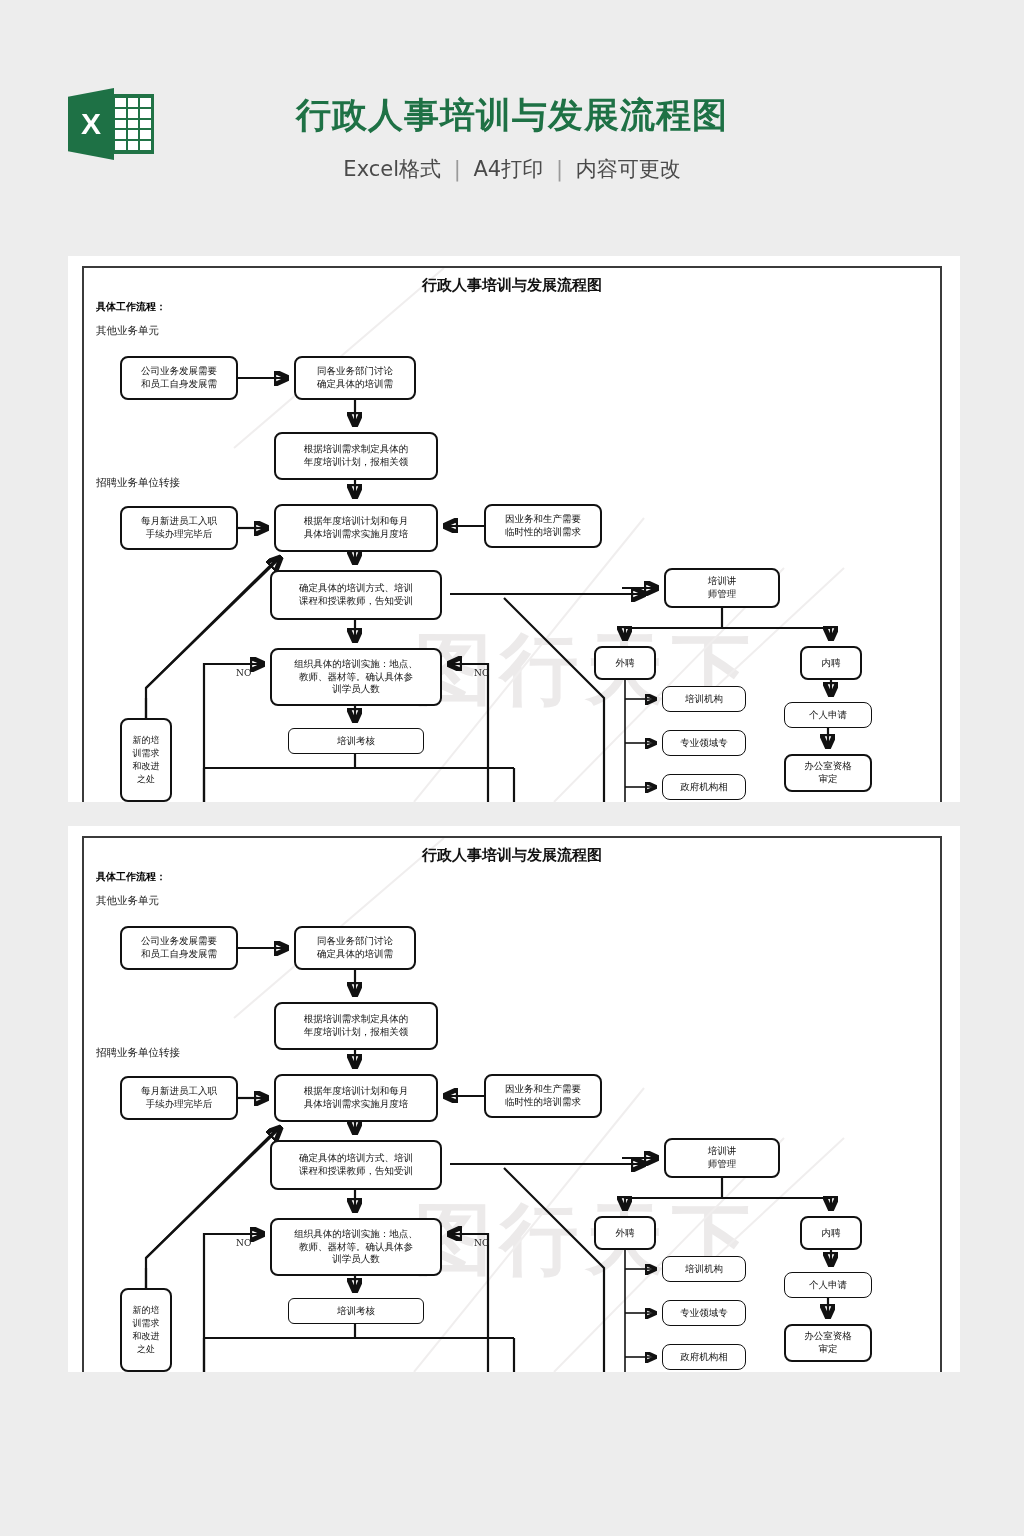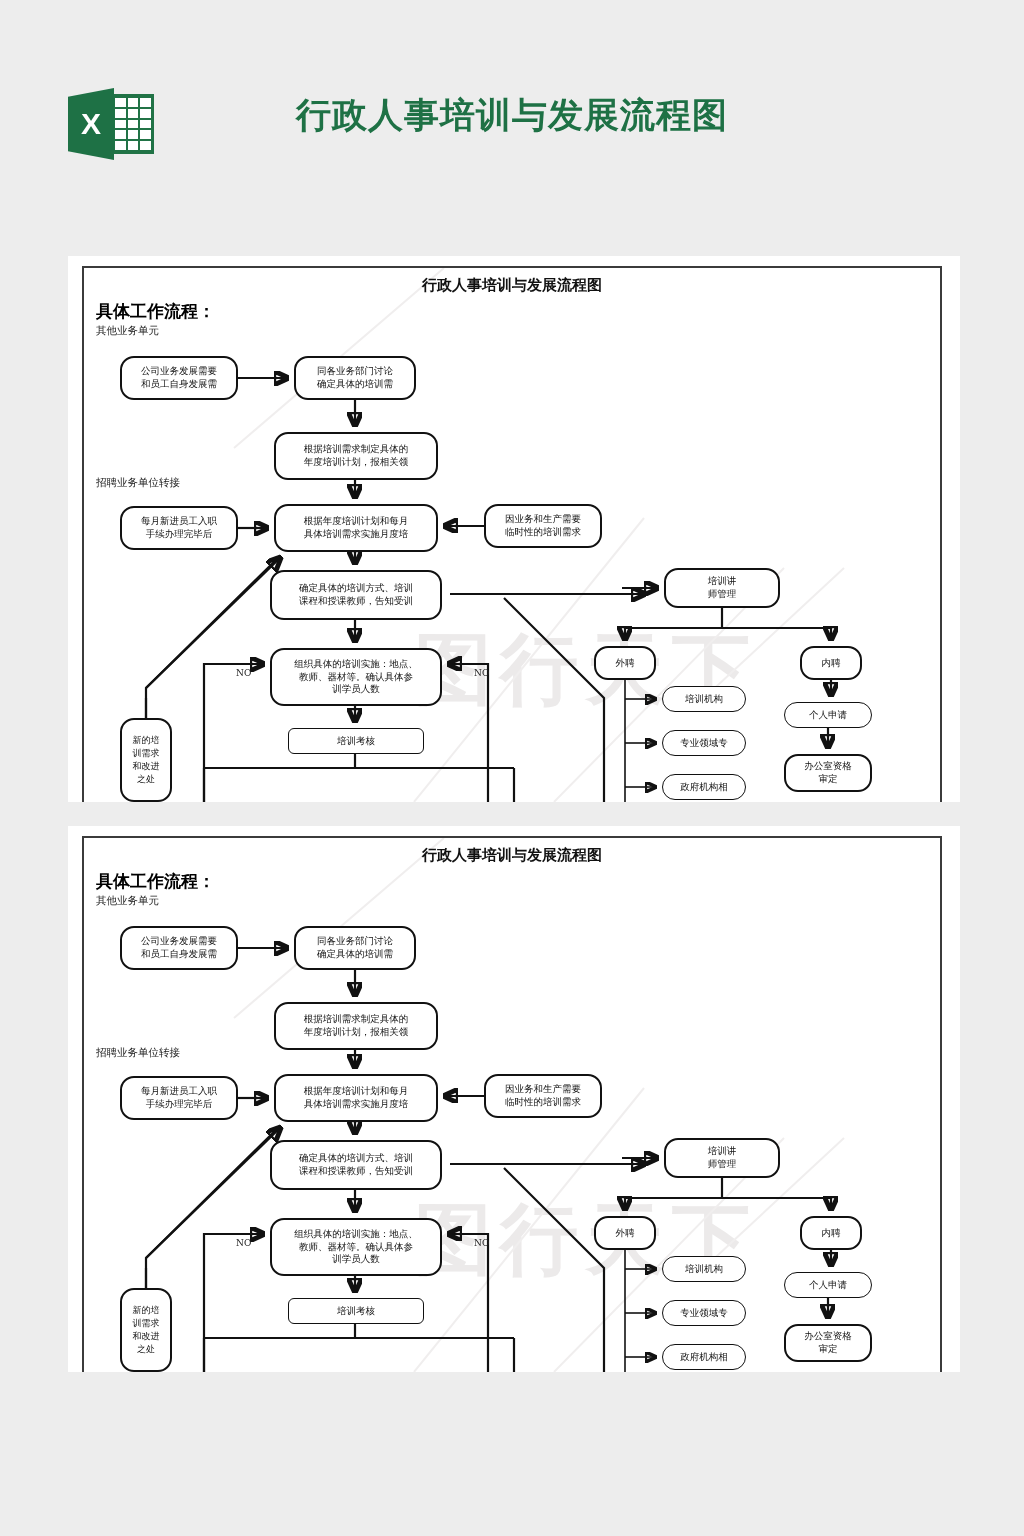--- a/index.html
+++ b/index.html
@@ -46,27 +46,27 @@
   .diagram{position:absolute;left:0;top:0;width:856px;height:534px;}
 
   
   .wm{position:absolute;left:330px;top:330px;font-size:92px;color:#eceaea;
      font-weight:bold;letter-spacing:8px;white-space:nowrap;
      font-family:"DejaVu Sans","Liberation Sans",sans-serif;pointer-events:none;}
 
   .d-title{position:absolute;left:0;top:8px;width:856px;text-align:center;
      font-size:15px;font-weight:bold;color:#111;
      font-family:"DejaVu Serif","Liberation Serif",serif;}
-  .d-head{position:absolute;left:12px;top:32px;font-size:17px;font-weight:bold;color:#000;
+  .d-head{position:absolute;left:12px;top:32px;font-size:10px;font-weight:bold;color:#000;
      font-family:"DejaVu Serif","Liberation Serif",serif;}
   .d-lbl{position:absolute;font-size:10.5px;color:#1a1a1a;white-space:nowrap;
      font-family:"DejaVu Serif","Liberation Serif",serif;}
 
   
-  .bx{position:absolute;box-sizing:border-box;border:2px solid #111;border-radius:14px;
+  .bx{position:absolute;box-sizing:border-box;border:2px solid #111;border-radius:8px;
      background:#fff;display:flex;align-items:center;justify-content:center;text-align:center;
      font-size:9.5px;line-height:1.35;color:#111;padding:2px 3px;
      font-family:"DejaVu Serif","Liberation Serif",serif;}
   .bx.thin{border-width:1.6px;}
   .no{position:absolute;font-size:9px;color:#222;font-family:"DejaVu Serif","Liberation Serif",serif;text-align:right;}
 
   svg.conn{position:absolute;left:0;top:0;width:856px;height:534px;overflow:visible;}
   svg.conn line,svg.conn path,svg.conn polyline{stroke:#111;stroke-width:2.2;fill:none;}
   svg.conn .thinl{stroke-width:1.6;}
   svg.conn .diag{stroke:#f0eeee;stroke-width:2;}
@@ -98,20 +98,27 @@
           <i></i>
           <i></i>
       </div>
       <div class="xls-left">
         <span class="xl">X</span>
       </div>
     </div>
 
     <div class="h-title">行政人事培训与发展流程图</div>
 
+    <div class="h-sub">
+      <span>Excel格式</span>
+      <span class="sep">|</span>
+      <span>A4打印</span>
+      <span class="sep">|</span>
+      <span>内容可更改</span>
+    </div>
   </div>
 
   <div class="card" id="card-1">
     <div class="frame">
       <div class="diagram">
           <div class="wm" style="left: 330px; top: 350px; font-size: 78px;">图行天下</div>
           <svg class="conn" viewBox="0 0 856 534">
             <defs>
               <marker id="ah" markerWidth="7" markerHeight="7" refX="6" refY="3.2" orient="auto">
                 <path d="M0,0 L7,3.2 L0,6.4 z" fill="#111" stroke="none"></path>

